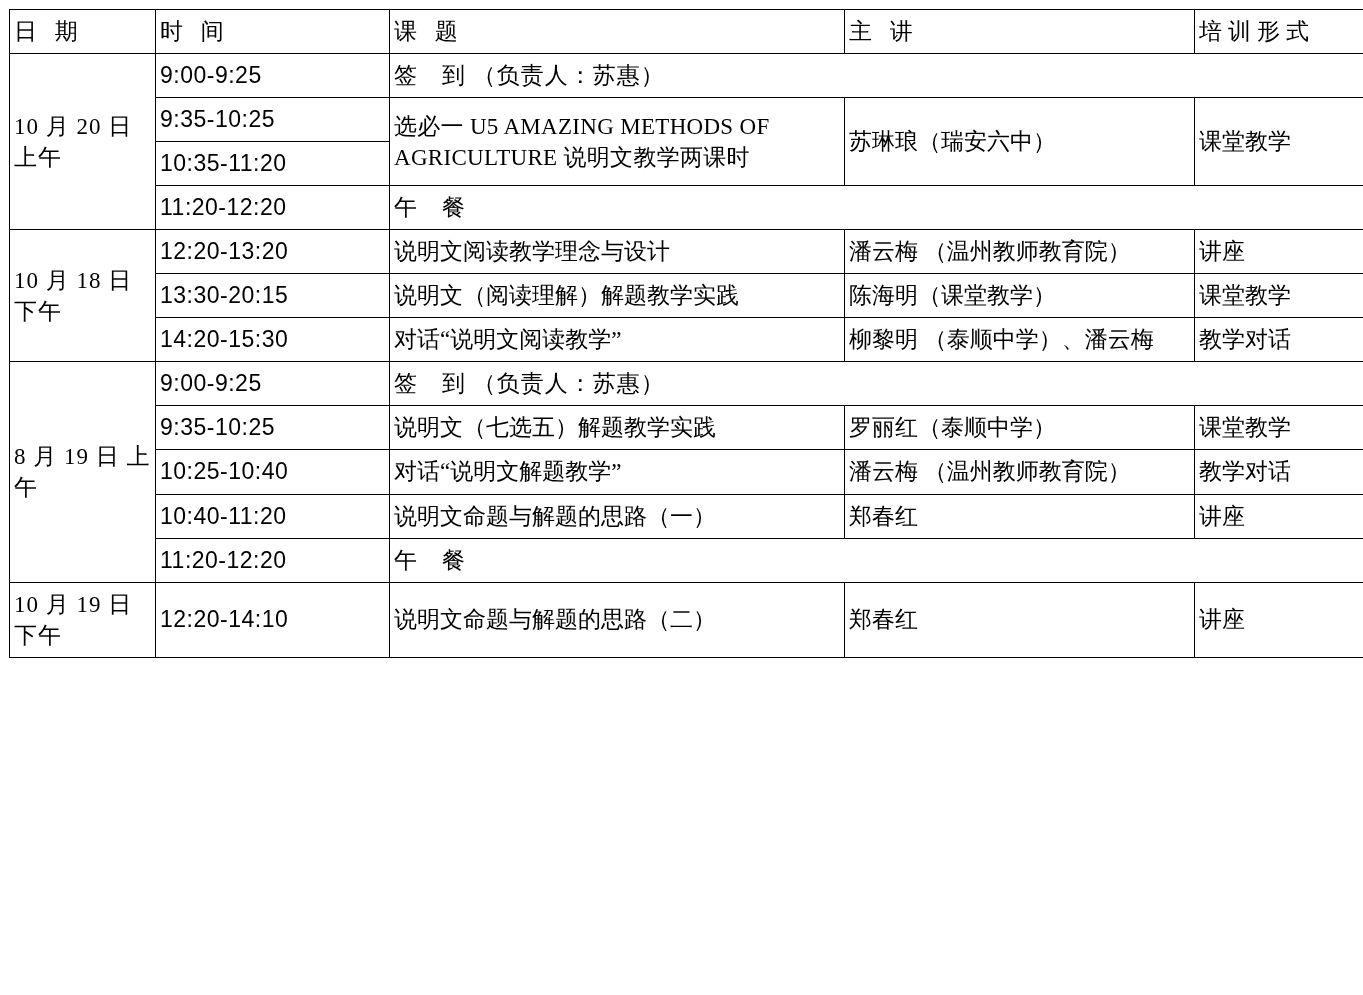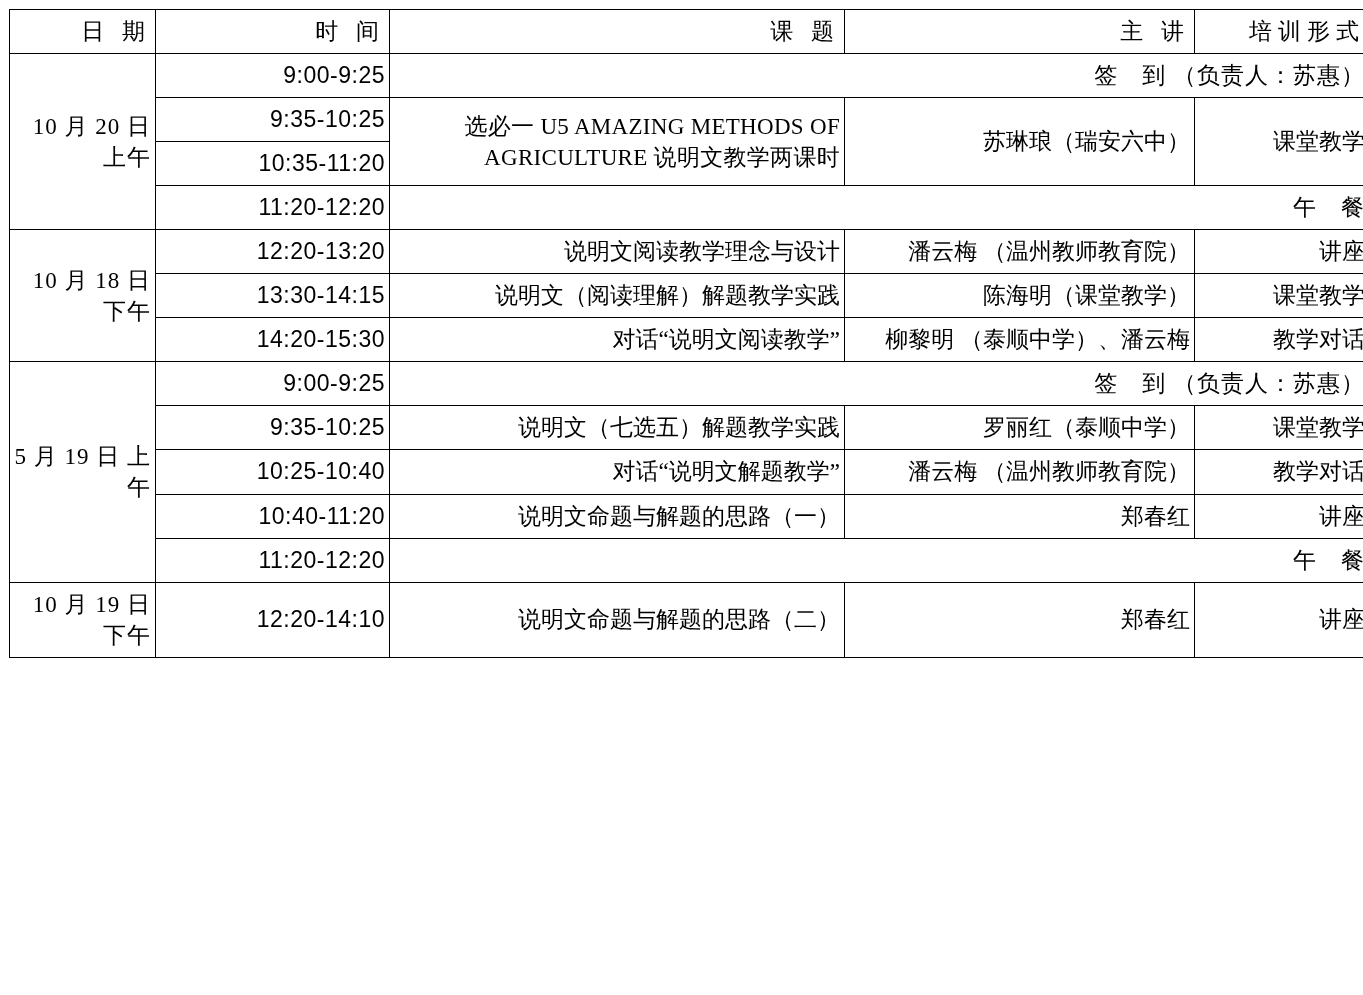--- a/index.html
+++ b/index.html
@@ -16,21 +16,21 @@
   }
   #schedule-table {
     border-collapse: collapse;
     table-layout: fixed;
     width: 1311px;
     margin-left: 9px;
     margin-top: 9px;
   }
   #schedule-table td, #schedule-table th {
     border: 1.5px solid #000000;
-    text-align: right;
+    text-align: left;
     vertical-align: middle;
     font-weight: normal;
     font-size: 23px;
     line-height: 1.35;
     padding: 6px 4px;
   }
   .col-date   { width: 146px; }
   .col-time   { width: 234px; }
   .col-topic  { width: 455px; }
   .col-host   { width: 350px; }
@@ -118,34 +118,34 @@
     </tr>
 
     <tr>
       <td class="date-cell" rowspan="3">10 月 18 日  下午</td>
       <td class="time-cell">12:20-13:20</td>
       <td class="topic-cell">说明文阅读教学理念与设计</td>
       <td class="host-cell">潘云梅 （温州教师教育院）</td>
       <td class="form-cell">讲座</td>
     </tr>
     <tr>
-      <td class="time-cell">13:30-14:15</td>
+      <td class="time-cell">13:30-20:15</td>
       <td class="topic-cell">说明文（阅读理解）解题教学实践</td>
       <td class="host-cell">陈海明（课堂教学）</td>
       <td class="form-cell">课堂教学</td>
     </tr>
     <tr>
       <td class="time-cell">14:20-15:30</td>
       <td class="topic-cell">对话“说明文阅读教学”</td>
       <td class="host-cell">柳黎明 （泰顺中学）、潘云梅</td>
       <td class="form-cell">教学对话</td>
     </tr>
 
     <tr>
-      <td class="date-cell" rowspan="5">5 月 19 日  上午</td>
+      <td class="date-cell" rowspan="5">8 月 19 日  上午</td>
       <td class="time-cell">9:00-9:25</td>
       <td class="wide-cell" colspan="3">签　到 （负责人：苏惠）</td>
     </tr>
     <tr>
       <td class="time-cell">9:35-10:25</td>
       <td class="topic-cell">说明文（七选五）解题教学实践</td>
       <td class="host-cell">罗丽红（泰顺中学）</td>
       <td class="form-cell">课堂教学</td>
     </tr>
     <tr>

